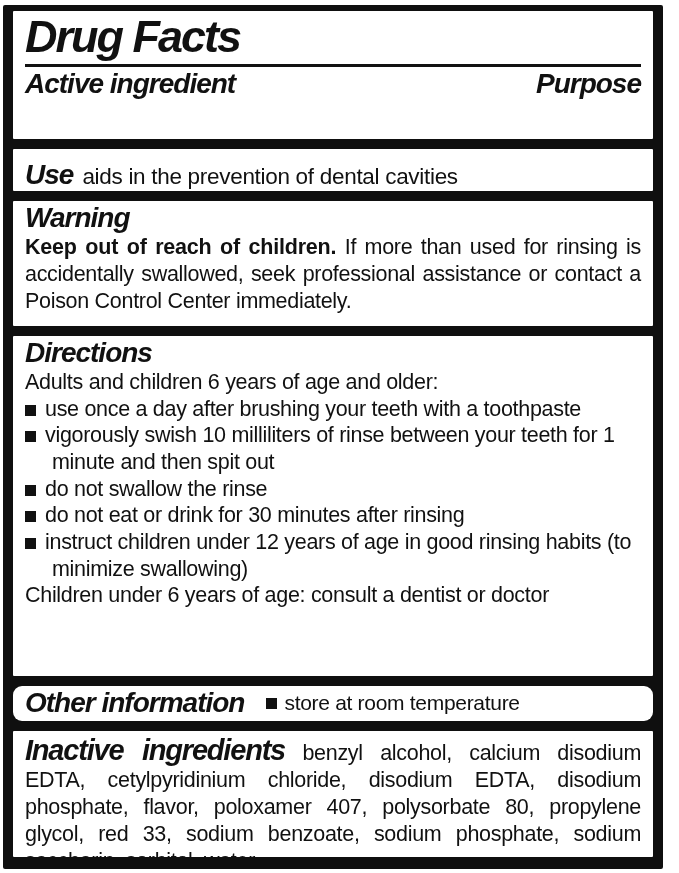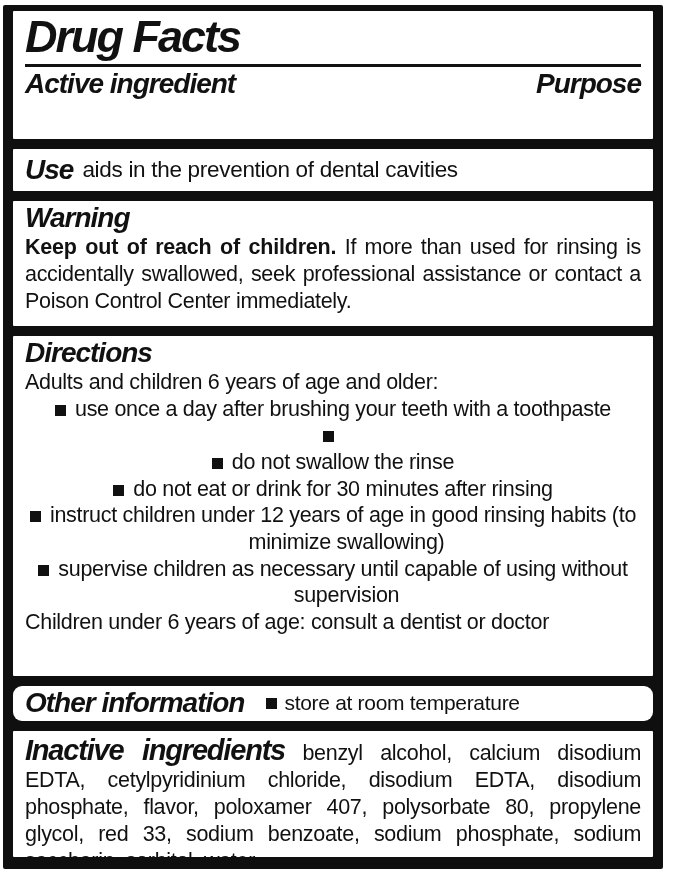--- a/index.html
+++ b/index.html
@@ -67,29 +67,29 @@
     margin-top: 2px;
   }
   .ai-row {
     display: flex;
     justify-content: space-between;
     align-items: baseline;
     white-space: nowrap;
     margin-top: 3px;
   }
   
-  .sec-use { height: 42px; padding: 0 12px; display: flex; align-items: center; }
+  .sec-use { height: 42px; padding: 0 12px; display: flex; align-items: flex-end; }
   .sec-use .body-text { margin-left: 9px; font-size: 22.5px; }
   
   .sec-warning { height: 125px; padding: 2px 12px 0 12px; }
   .just { text-align: justify; margin: 0; }
   .bold-lead { font-weight: bold; letter-spacing: -0.2px; }
   
   .sec-directions { height: 340px; padding: 2px 12px 0 12px; }
-  .dir-list { list-style: none; margin: 0; padding: 0; text-align: center; }
+  .dir-list { list-style: none; margin: 0; padding: 0; }
   .dir-list li {
     padding-left: 27px;
     text-indent: -27px;
     font-size: 21.5px;
     letter-spacing: -0.3px;
     line-height: 1.24;
   }
   .sq {
     display: inline-block;
     width: 11px;
@@ -133,25 +133,24 @@
   <section class="box sec-warning">
     <div class="h2">Warning</div>
     <p class="body-text just"><span class="bold-lead">Keep out of reach of children.</span> <span>If more than used for rinsing is accidentally swallowed, seek professional assistance or contact a Poison Control Center immediately.</span></p>
   </section>
 
   <section class="box sec-directions">
     <div class="h2">Directions</div>
     <div class="body-text">Adults and children 6 years of age and older:</div>
     <ul class="dir-list">
       <li><span class="sq"></span><span>use once a day after brushing your teeth with a toothpaste</span></li>
-      <li><span class="sq"></span></li>
+      <li><span class="sq"></span><span>vigorously swish 10 milliliters of rinse between your teeth for 1 minute and then spit out</span></li>
       <li><span class="sq"></span><span>do not swallow the rinse</span></li>
       <li><span class="sq"></span><span>do not eat or drink for 30 minutes after rinsing</span></li>
       <li><span class="sq"></span><span>instruct children under 12 years of age in good rinsing habits (to minimize swallowing)</span></li>
-      <li><span class="sq"></span><span>supervise children as necessary until capable of using without supervision</span></li>
     </ul>
     <div class="body-text">Children under 6 years of age: consult a dentist or doctor</div>
   </section>
 
   <section class="box sec-other">
     <span class="h2">Other information</span>
     <span class="sq"></span>
     <span class="body-text">store at room temperature</span>
   </section>
 

